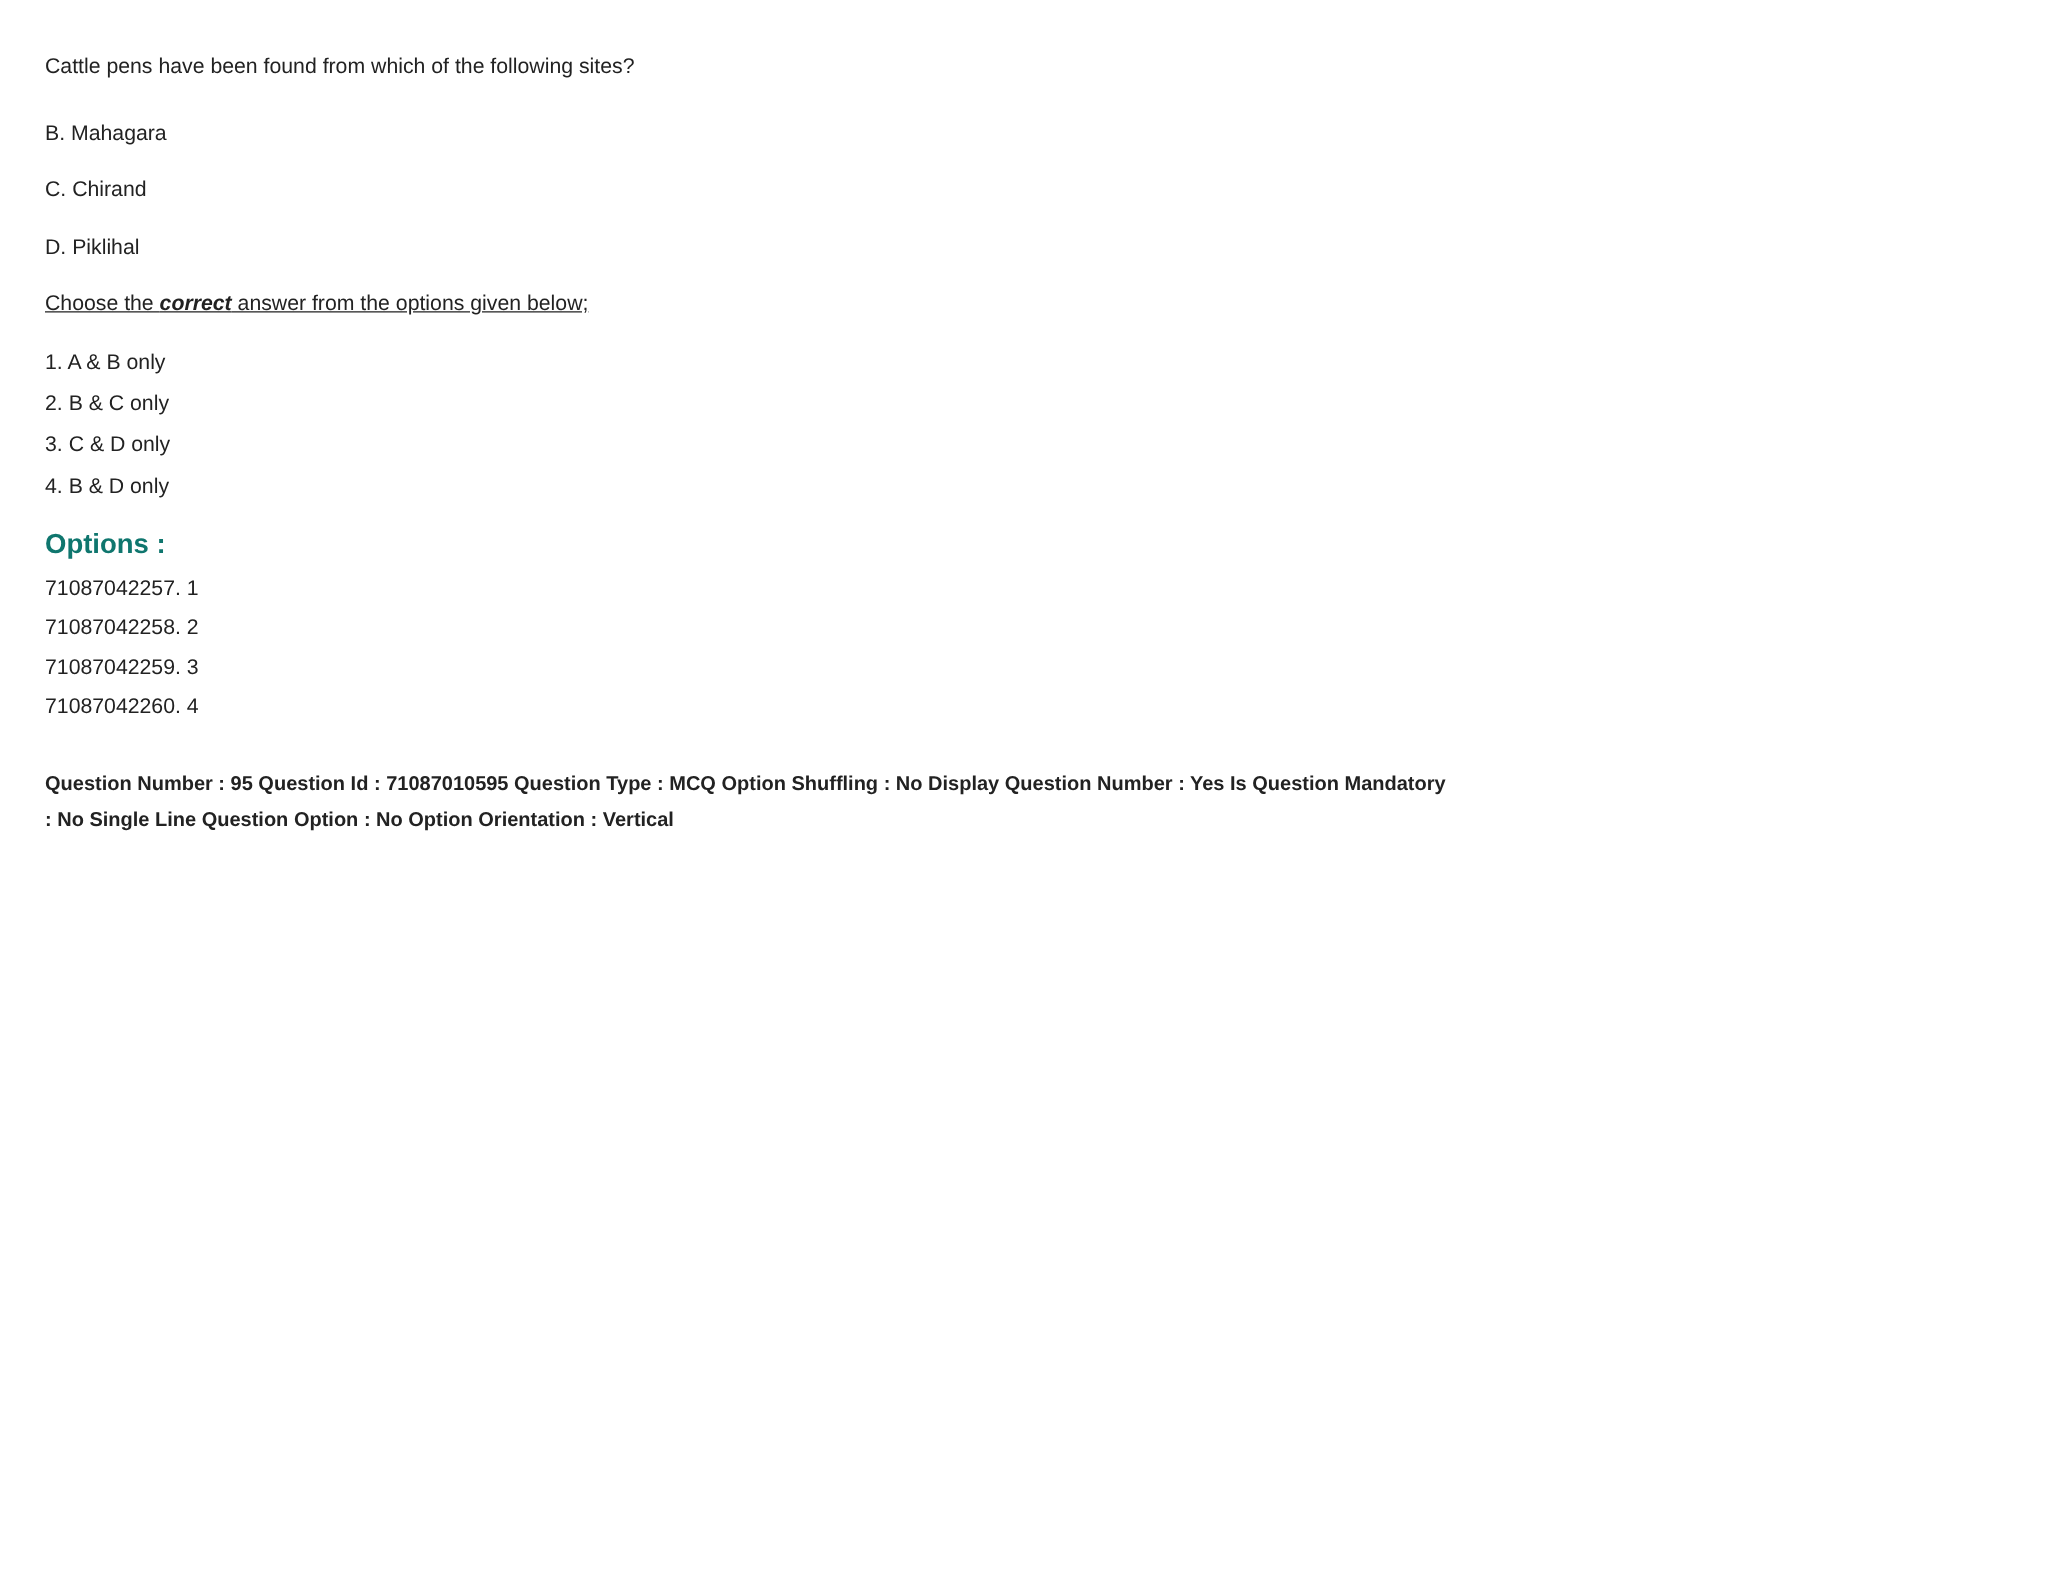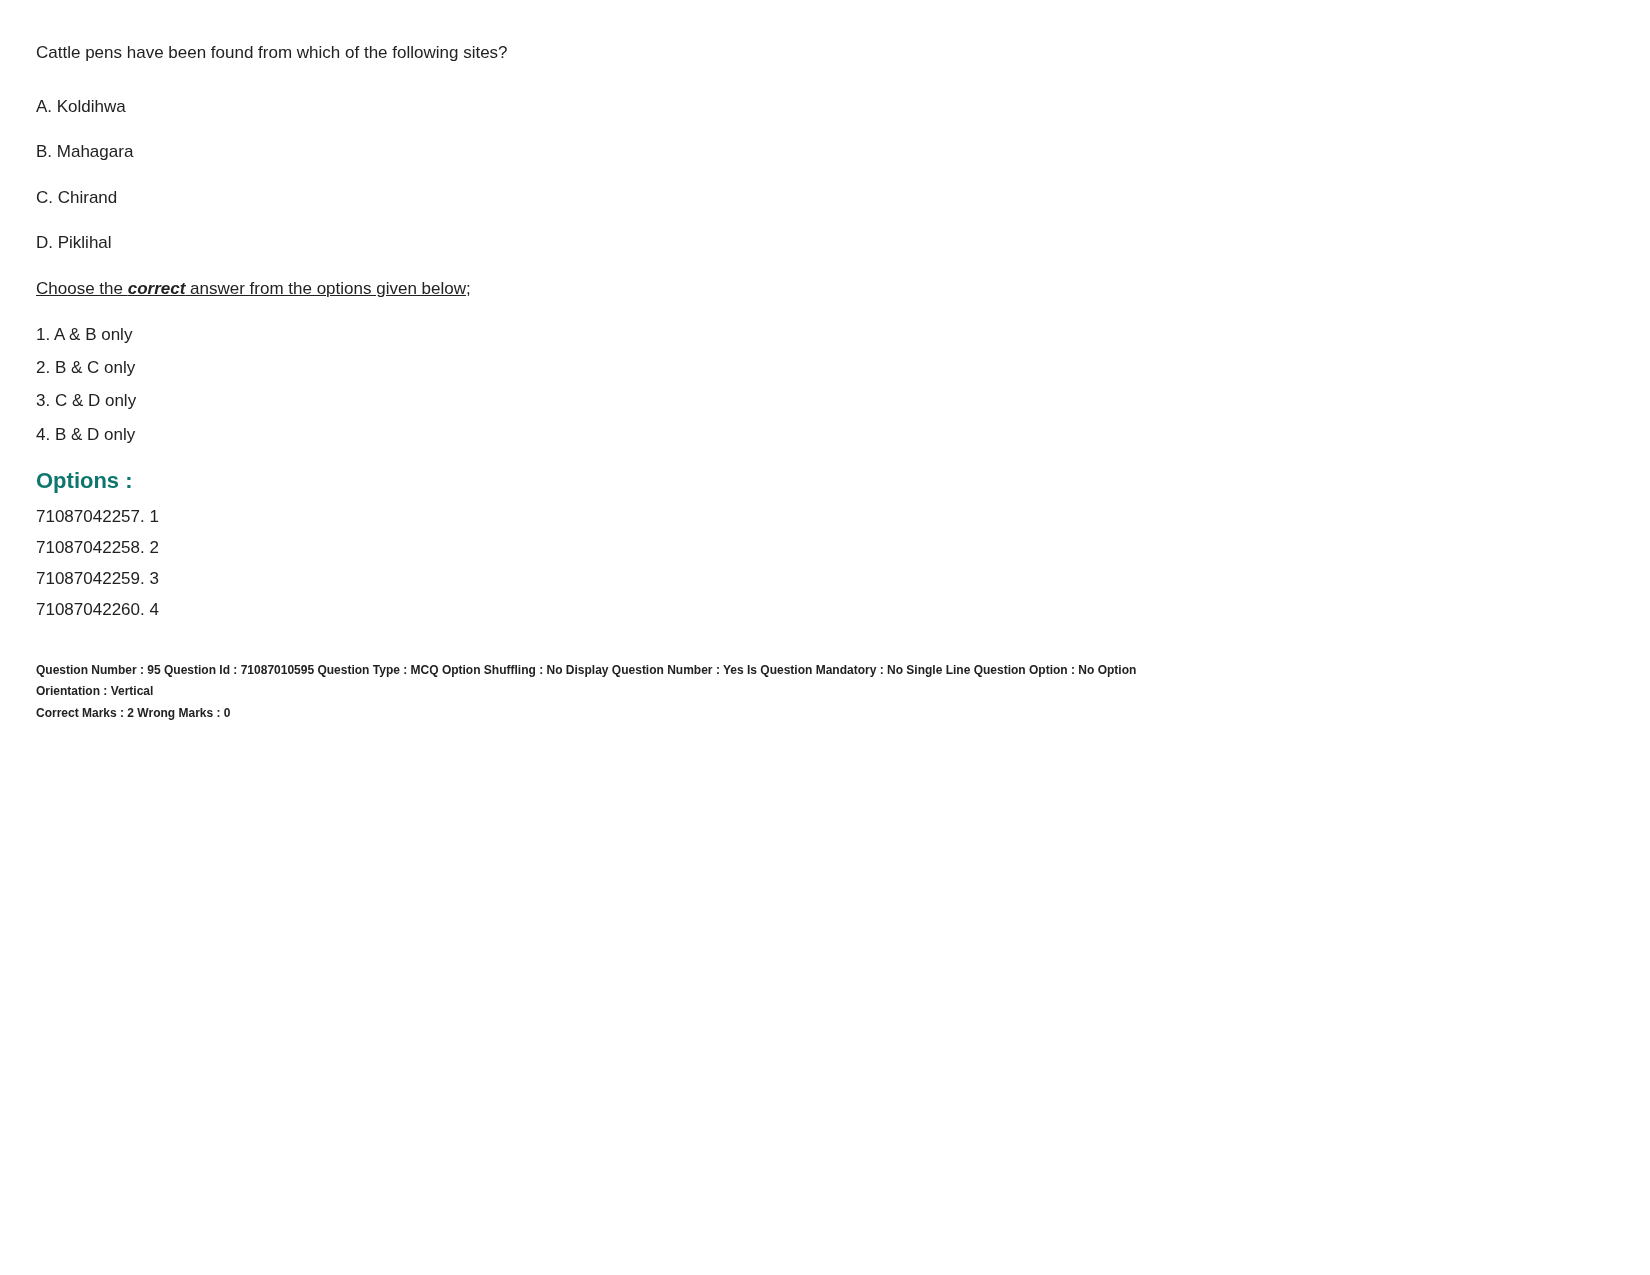--- a/index.html
+++ b/index.html
@@ -71,34 +71,33 @@
 
     .option-code-item {
       font-size: 17px;
       margin-bottom: 4px;
       line-height: 1.6;
       color: #222;
     }
 
     .metadata-block {
       margin-top: 36px;
-      font-size: 12px;
+      font-size: 16px;
       font-weight: bold;
       color: #222;
       line-height: 1.8;
     }
   </style>
 </head>
 <body>
 
 <div class="page-container">
 
   <div class="question-text">Cattle pens have been found from which of the following sites?</div>
 
-  <div class="option-item">A. Koldihwa</div>
   <div class="option-item">B. Mahagara</div>
   <div class="option-item">C. Chirand</div>
   <div class="option-item">D. Piklihal</div>
 
   <div class="correct-answer-instruction">
     <span>Choose the </span><span class="bold-italic">correct</span><span> answer from the options given below;</span>
   </div>
 
   <div class="sub-options">
     <div class="sub-option-item">1. A &amp; B only</div>
@@ -109,16 +108,15 @@
 
   <div class="options-label">Options :</div>
 
   <div class="option-code-item">71087042257. 1</div>
   <div class="option-code-item">71087042258. 2</div>
   <div class="option-code-item">71087042259. 3</div>
   <div class="option-code-item">71087042260. 4</div>
 
   <div class="metadata-block">
     <div>Question Number : 95 Question Id : 71087010595 Question Type : MCQ Option Shuffling : No Display Question Number : Yes Is Question Mandatory : No Single Line Question Option : No Option Orientation : Vertical</div>
-    <div>Correct Marks : 2 Wrong Marks : 0</div>
   </div>
 
 </div>
 
 </body></html>

